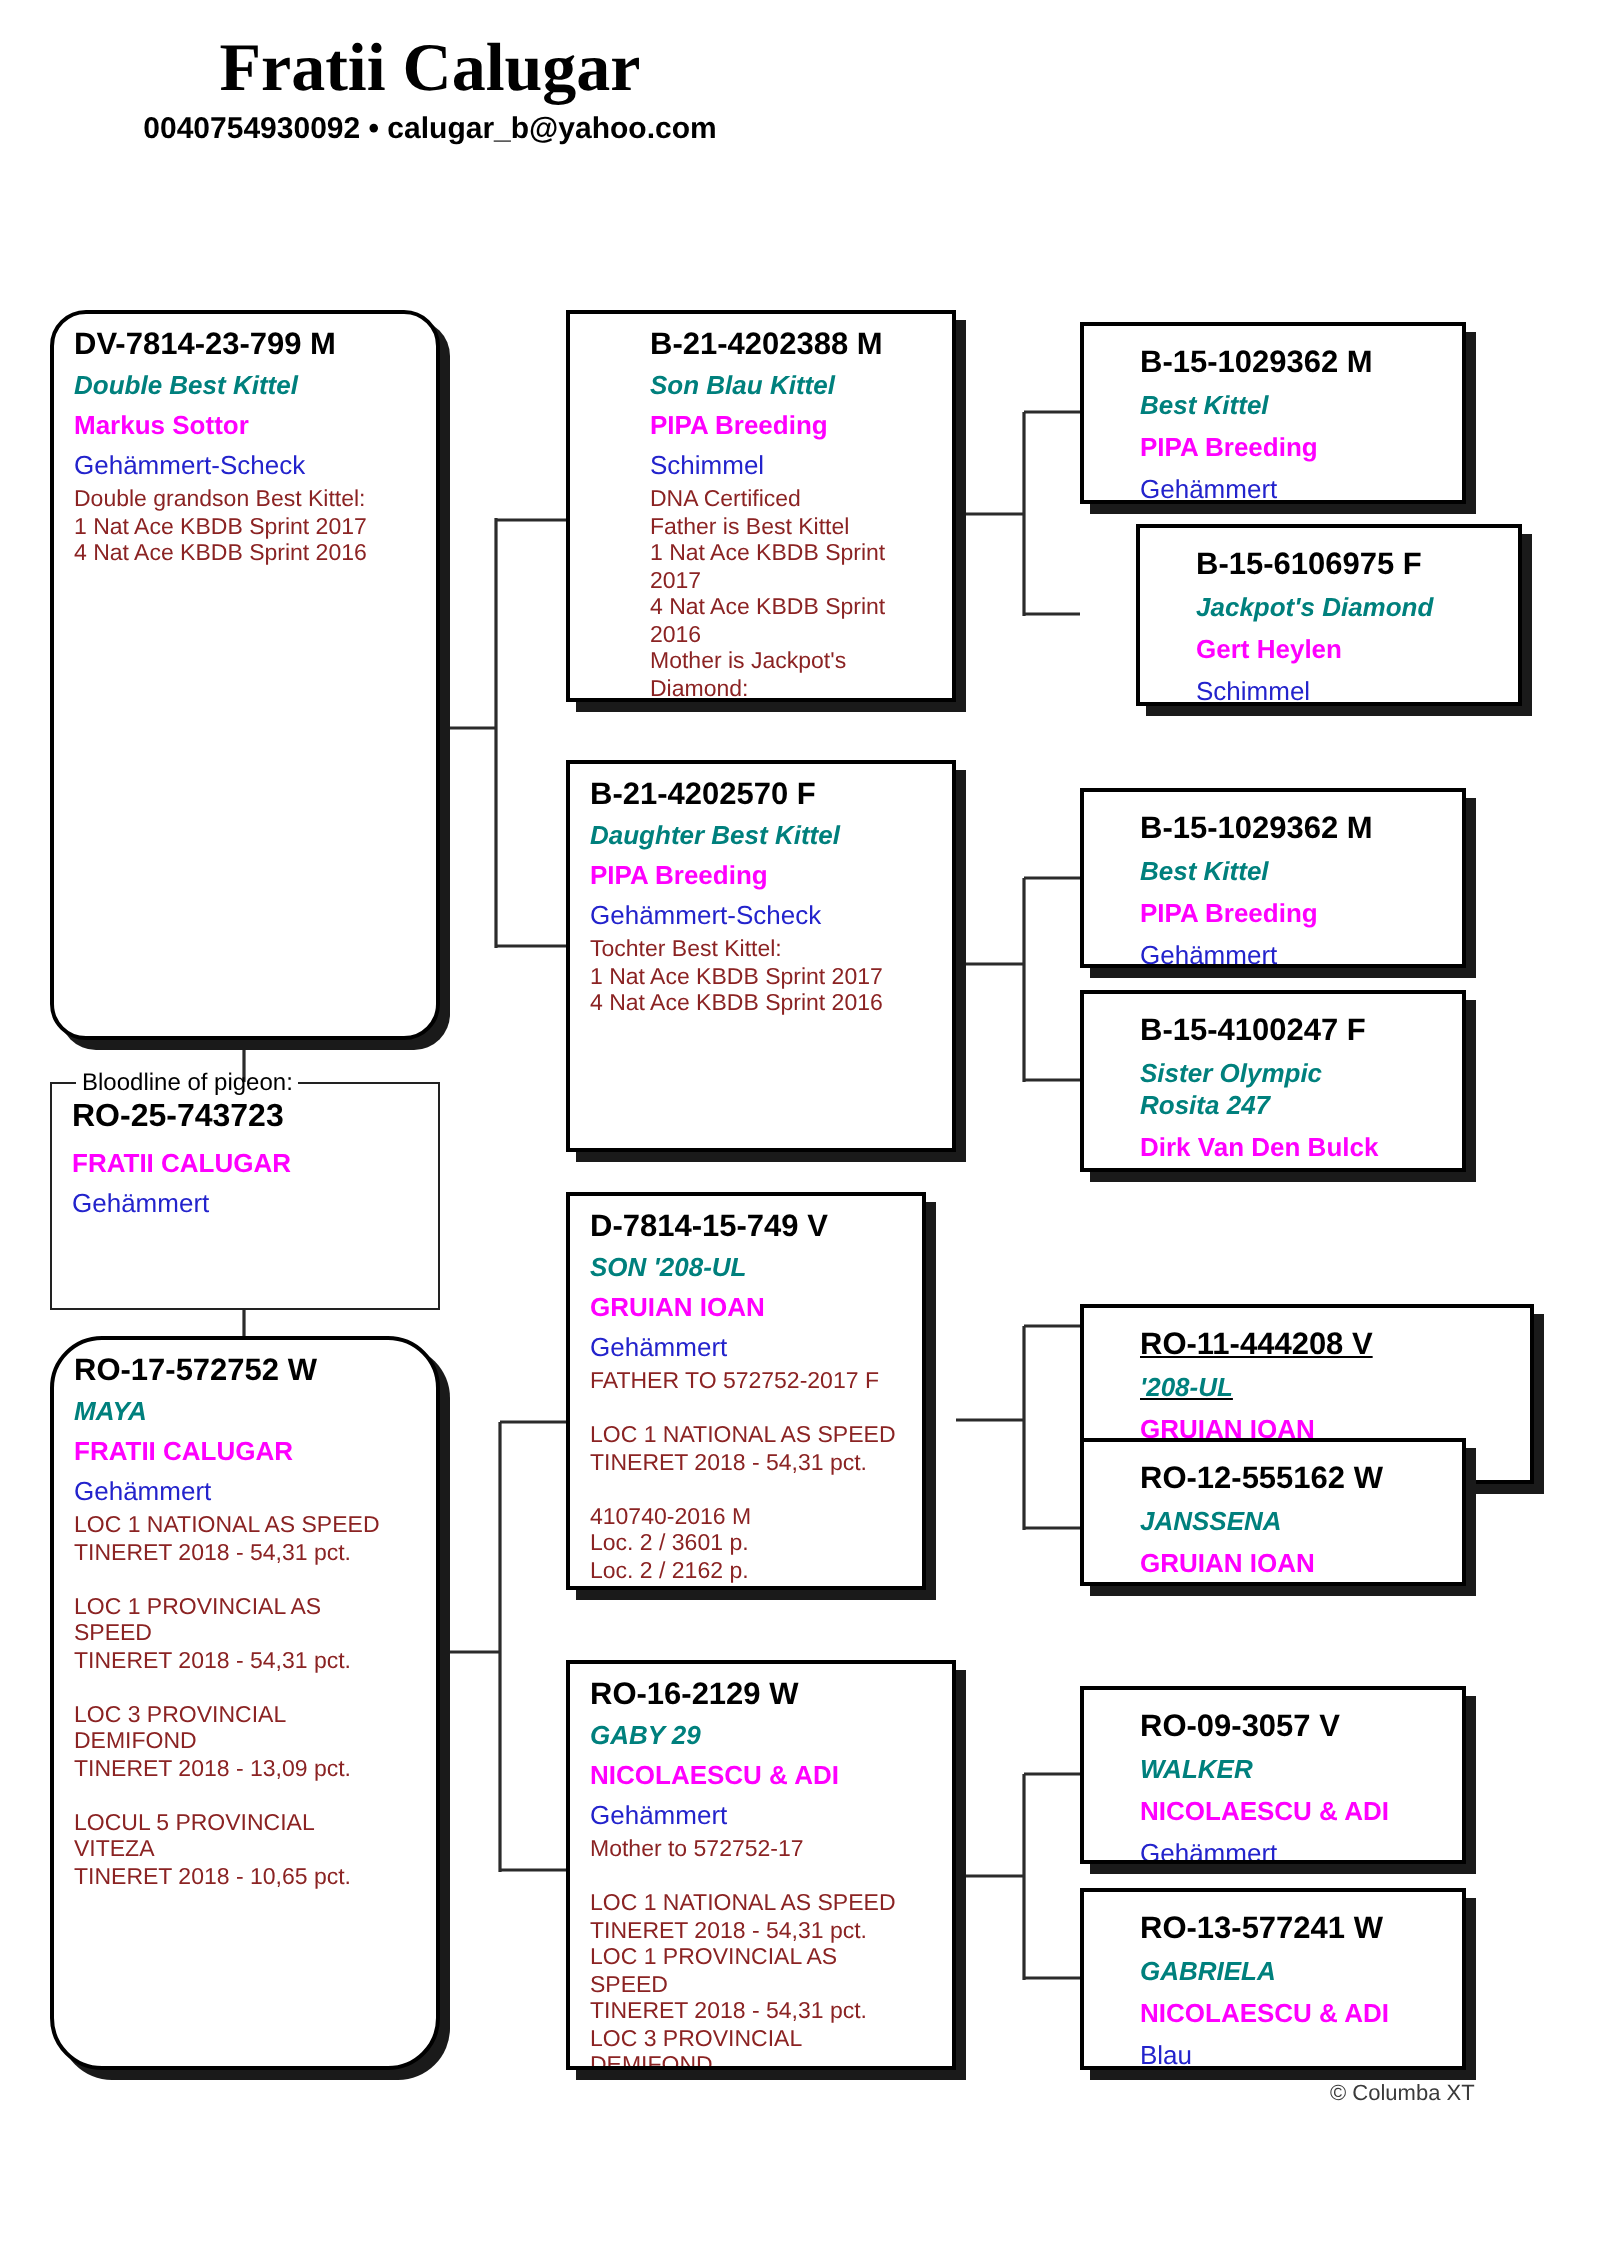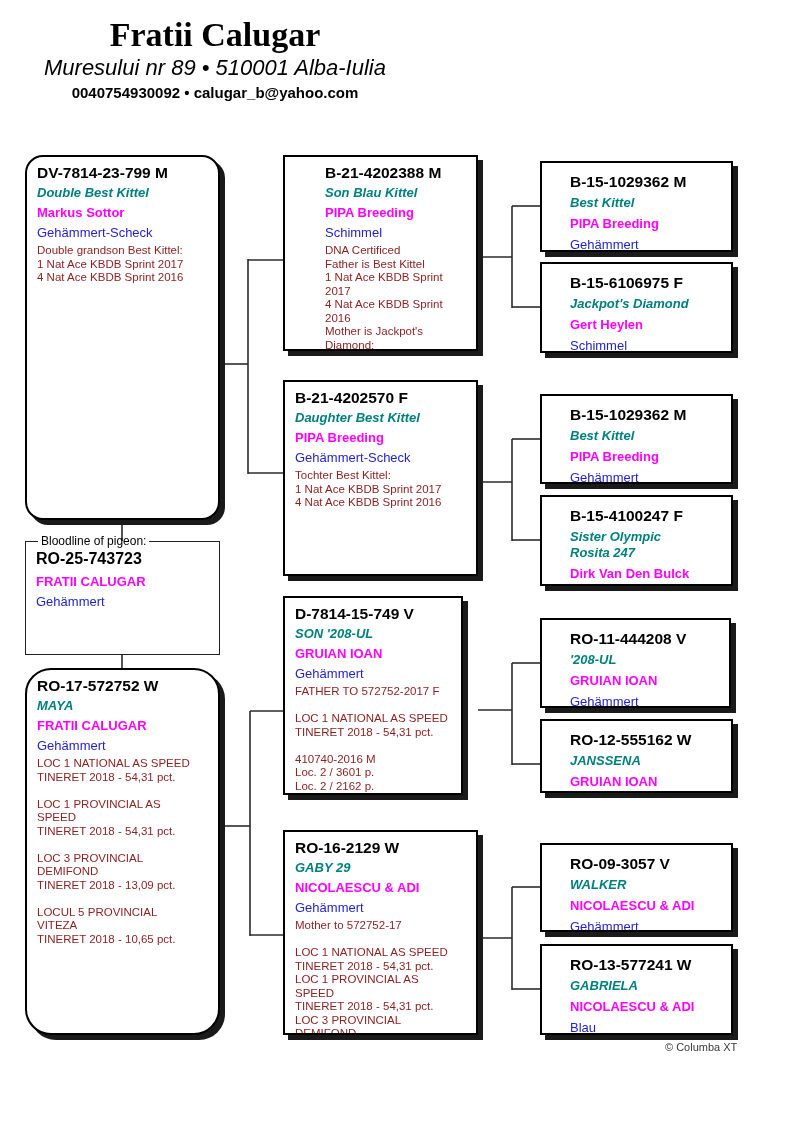--- a/index.html
+++ b/index.html
@@ -37,21 +37,20 @@
   
   #footer { position:absolute; left:665px; top:1013px; font-size:11px; color:#3a3a3a;margin-top:28px; }
 </style>
 </head>
 <body>
 
 <div id="page">
 
   <div id="header">
     <div class="h-title">Fratii Calugar</div>
-    <div class="h-address">Muresului nr 89 • 510001 Alba-Iulia</div>
     <div class="h-contact">0040754930092 • calugar_b@yahoo.com</div>
   </div>
 
   <svg id="connectors" width="800" height="1130">
 
     <line x1="122" y1="520" x2="122" y2="545"></line>
     <line x1="122" y1="655" x2="122" y2="668"></line>
 
     <line x1="220" y1="364" x2="248" y2="364"></line>
     <line x1="248" y1="259" x2="248" y2="474"></line>
@@ -177,42 +176,42 @@
 DEMIFOND</div>
   </div>
 
   <div class="pbox gen3" style="left:540px; top:161px; width:193px; height:91px;">
     <div class="ring">B-15-1029362 M</div>
     <div class="pname">Best Kittel</div>
     <div class="fancier">PIPA Breeding</div>
     <div class="plumage">Gehämmert</div>
   </div>
 
-  <div class="pbox gen3" style="left:540px; top:262px; width:193px; height:91px;">
+  <div class="pbox gen3" style="left:568px; top:262px; width:193px; height:91px;">
     <div class="ring">B-15-6106975 F</div>
     <div class="pname">Jackpot's Diamond</div>
     <div class="fancier">Gert Heylen</div>
     <div class="plumage">Schimmel</div>
   </div>
 
   <div class="pbox gen3" style="left:540px; top:394px; width:193px; height:90px;">
     <div class="ring">B-15-1029362 M</div>
     <div class="pname">Best Kittel</div>
     <div class="fancier">PIPA Breeding</div>
     <div class="plumage">Gehämmert</div>
   </div>
 
   <div class="pbox gen3" style="left:540px; top:495px; width:193px; height:91px;">
     <div class="ring">B-15-4100247 F</div>
     <div class="pname">Sister Olympic Rosita 247</div>
     <div class="fancier">Dirk Van Den Bulck</div>
     <div class="plumage">Blau</div>
   </div>
 
-  <div class="pbox gen3" style="left:540px; top:618px; width:191px; height:90px;">
+  <div class="pbox gen3" style="left:540px; top:652px; width:227px; height:90px;text-decoration:underline;">
     <div class="ring">RO-11-444208 V</div>
     <div class="pname">'208-UL</div>
     <div class="fancier">GRUIAN IOAN</div>
     <div class="plumage">Gehämmert</div>
   </div>
 
   <div class="pbox gen3" style="left:540px; top:719px; width:193px; height:74px;">
     <div class="ring">RO-12-555162 W</div>
     <div class="pname">JANSSENA</div>
     <div class="fancier">GRUIAN IOAN</div>

